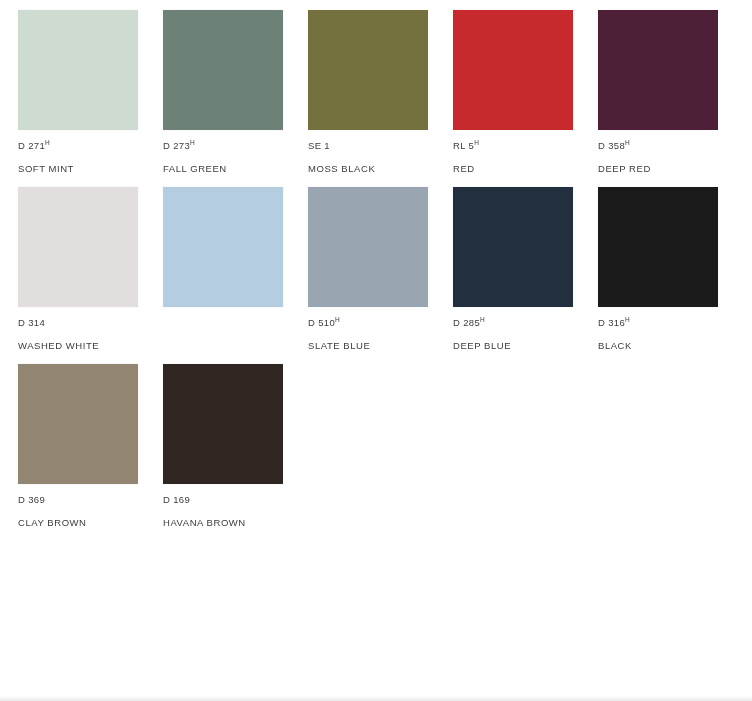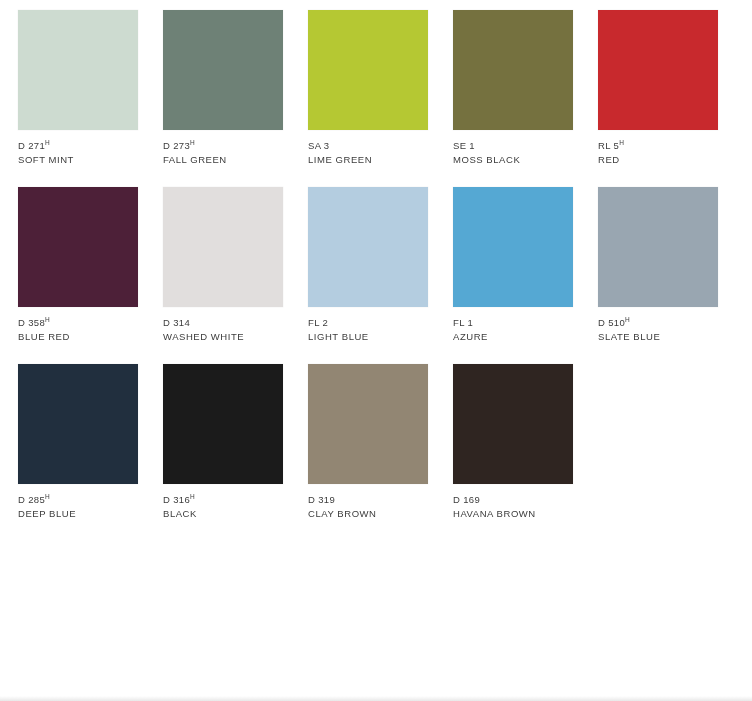--- a/index.html
+++ b/index.html
@@ -62,21 +62,21 @@
     vertical-align: super;
     letter-spacing: 0;
   }
 
   .swatch-name {
     font-size: 9.5px;
     line-height: 13px;
     color: #3c3c3c;
     letter-spacing: 0.55px;
     white-space: nowrap;
-    margin-top: 1px;
+    margin-top: 10px;
   }
 
   #bottom-rule {
     position: absolute;
     left: 0;
     bottom: 0;
     width: 752px;
     height: 5px;
     background: linear-gradient(to bottom, #ffffff 0%, #f3f3f3 55%, #e8e8e8 100%);
   }
@@ -93,67 +93,49 @@
       </div>
     </div>
     <div class="swatch-cell">
       <div class="swatch-chip" title="FALL GREEN" style="background: rgb(110, 129, 118);"></div>
       <div class="swatch-labels">
         <div class="swatch-code"><span>D 273</span><sup>H</sup></div>
         <div class="swatch-name">FALL GREEN</div>
       </div>
     </div>
     <div class="swatch-cell">
-      <div class="swatch-chip" title="LIME GREEN" style="background: rgb(181, 200, 51);"></div>
-      <div class="swatch-labels">
-        <div class="swatch-code"><span>SA 3</span></div>
-        <div class="swatch-name">LIME GREEN</div>
-      </div>
-    </div>
-    <div class="swatch-cell">
       <div class="swatch-chip" title="MOSS GREEN" style="background: rgb(117, 113, 63);"></div>
       <div class="swatch-labels">
         <div class="swatch-code"><span>SE 1</span></div>
         <div class="swatch-name">MOSS BLACK</div>
       </div>
     </div>
     <div class="swatch-cell">
       <div class="swatch-chip" title="RED" style="background: rgb(200, 41, 45);"></div>
       <div class="swatch-labels">
         <div class="swatch-code"><span>RL 5</span><sup>H</sup></div>
         <div class="swatch-name">RED</div>
       </div>
     </div>
     <div class="swatch-cell">
       <div class="swatch-chip" title="GRAPE RED" style="background: rgb(77, 32, 56);"></div>
       <div class="swatch-labels">
         <div class="swatch-code"><span>D 358</span><sup>H</sup></div>
-        <div class="swatch-name">BLUE RED</div>
+        <div class="swatch-name">DEEP RED</div>
       </div>
     </div>
     <div class="swatch-cell">
       <div class="swatch-chip" title="WASHED WHITE" style="background: rgb(225, 222, 221);"></div>
       <div class="swatch-labels">
         <div class="swatch-code"><span>D 314</span></div>
         <div class="swatch-name">WASHED WHITE</div>
       </div>
     </div>
     <div class="swatch-cell">
       <div class="swatch-chip" title="LIGHT BLUE" style="background: rgb(180, 205, 224);"></div>
-      <div class="swatch-labels">
-        <div class="swatch-code"><span>FL 2</span></div>
-        <div class="swatch-name">LIGHT BLUE</div>
-      </div>
-    </div>
-    <div class="swatch-cell">
-      <div class="swatch-chip" title="AZURE" style="background: rgb(85, 168, 211);"></div>
-      <div class="swatch-labels">
-        <div class="swatch-code"><span>FL 1</span></div>
-        <div class="swatch-name">AZURE</div>
-      </div>
     </div>
     <div class="swatch-cell">
       <div class="swatch-chip" title="SLATE BLUE" style="background: rgb(153, 166, 177);"></div>
       <div class="swatch-labels">
         <div class="swatch-code"><span>D 510</span><sup>H</sup></div>
         <div class="swatch-name">SLATE BLUE</div>
       </div>
     </div>
     <div class="swatch-cell">
       <div class="swatch-chip" title="DEEP BLUE" style="background: rgb(33, 47, 62);"></div>
@@ -165,21 +147,21 @@
     <div class="swatch-cell">
       <div class="swatch-chip" title="BLACK" style="background: rgb(27, 27, 27);"></div>
       <div class="swatch-labels">
         <div class="swatch-code"><span>D 316</span><sup>H</sup></div>
         <div class="swatch-name">BLACK</div>
       </div>
     </div>
     <div class="swatch-cell">
       <div class="swatch-chip" title="CLAY BROWN" style="background: rgb(146, 134, 115);"></div>
       <div class="swatch-labels">
-        <div class="swatch-code"><span>D 319</span></div>
+        <div class="swatch-code"><span>D 369</span></div>
         <div class="swatch-name">CLAY BROWN</div>
       </div>
     </div>
     <div class="swatch-cell">
       <div class="swatch-chip" title="HAVANA BROWN" style="background: rgb(47, 37, 33);"></div>
       <div class="swatch-labels">
         <div class="swatch-code"><span>D 169</span></div>
         <div class="swatch-name">HAVANA BROWN</div>
       </div>
     </div>

